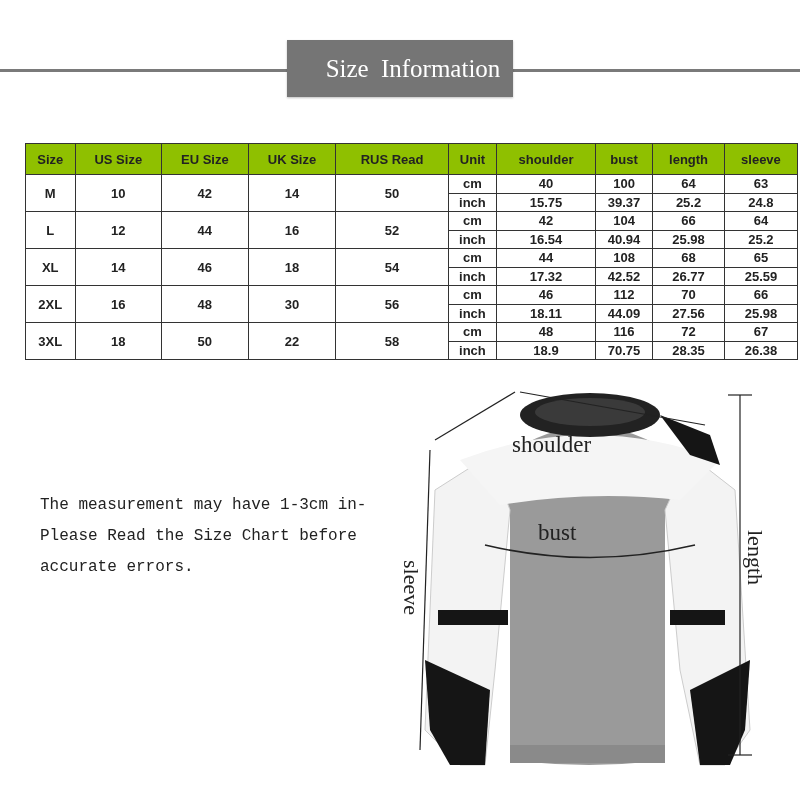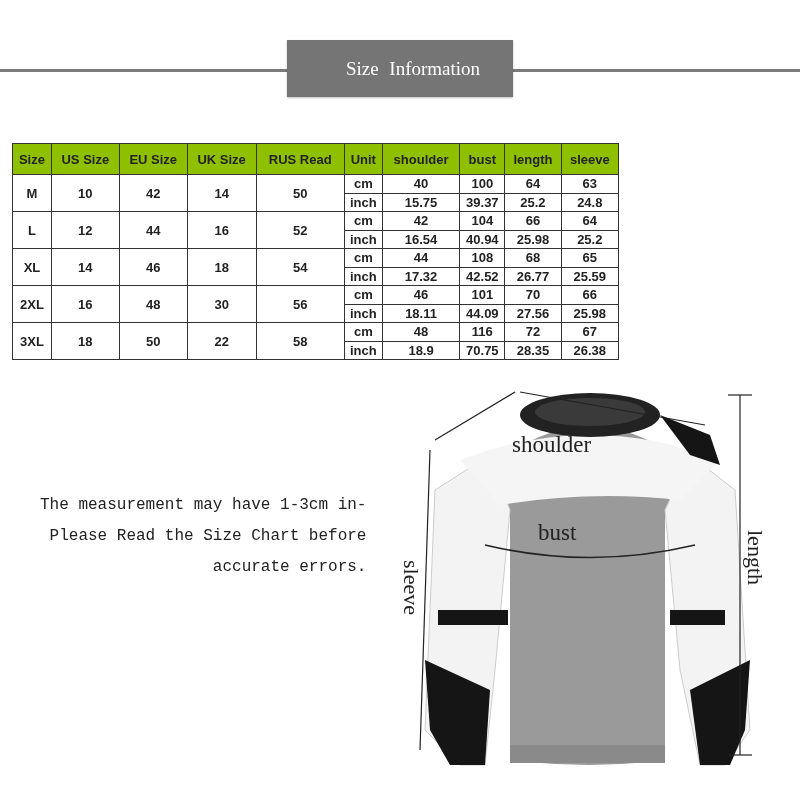--- a/index.html
+++ b/index.html
@@ -1,26 +1,26 @@
 <!DOCTYPE html>
 <html><head>
 <meta charset="utf-8">
 <style>
   html,body{margin:0;padding:0;}
   body{width:800px;height:800px;background:#ffffff;position:relative;overflow:hidden;font-family:"Liberation Sans",sans-serif;}
   .hline{position:absolute;top:69px;height:3px;background:#7a7a7a;}
   .hline.left{left:0;width:288px;}
   .hline.right{left:512px;width:288px;}
   .title-box{position:absolute;left:287px;top:40px;width:226px;height:57px;background:#757575;box-shadow:0 1px 2px rgba(0,0,0,.25);display:flex;align-items:center;justify-content:center;}
-  .title-box span{color:#fff;font-family:"Liberation Serif",serif;font-size:19px;word-spacing:6px;margin-left:26px;}
-  table.size{position:absolute;left:12px;top:143px;width:607px;border-collapse:collapse;}
+  .title-box span{color:#fff;font-family:"Liberation Serif",serif;font-size:25px;word-spacing:6px;margin-left:26px;}
+  table.size{position:absolute;left:25px;top:143px;width:773px;border-collapse:collapse;}
   table.size th{background:#8fc000;color:#222;font-weight:bold;font-size:13px;height:28px;border:1.5px solid #333;}
   table.size td{font-weight:bold;font-size:13px;color:#222;text-align:center;border:1.5px solid #333;height:17px;padding:0;}
   table.size td.merged{height:36px;}
-  .note{position:absolute;left:40px;top:490px;font-family:"Liberation Mono",monospace;font-size:16px;color:#222;line-height:31px;text-align:right;}
+  .note{position:absolute;left:40px;top:490px;font-family:"Liberation Mono",monospace;font-size:16px;color:#222;line-height:31px;}
   .figure{position:absolute;left:390px;top:370px;width:410px;height:420px;}
   .lbl{position:absolute;font-family:"Liberation Serif",serif;color:#222;}
 </style>
 </head>
 <body>
 
 <div class="hline left"></div>
 <div class="hline right"></div>
 <div class="title-box">
   <span>Size Information</span>
@@ -100,21 +100,21 @@
         <td>25.59</td>
       </tr>
       <tr>
         <td rowspan="2" class="merged">2XL</td>
         <td rowspan="2" class="merged">16</td>
         <td rowspan="2" class="merged">48</td>
         <td rowspan="2" class="merged">30</td>
         <td rowspan="2" class="merged">56</td>
         <td>cm</td>
         <td>46</td>
-        <td>101</td>
+        <td>112</td>
         <td>70</td>
         <td>66</td>
       </tr>
       <tr>
         <td>inch</td>
         <td>18.11</td>
         <td>44.09</td>
         <td>27.56</td>
         <td>25.98</td>
       </tr>

